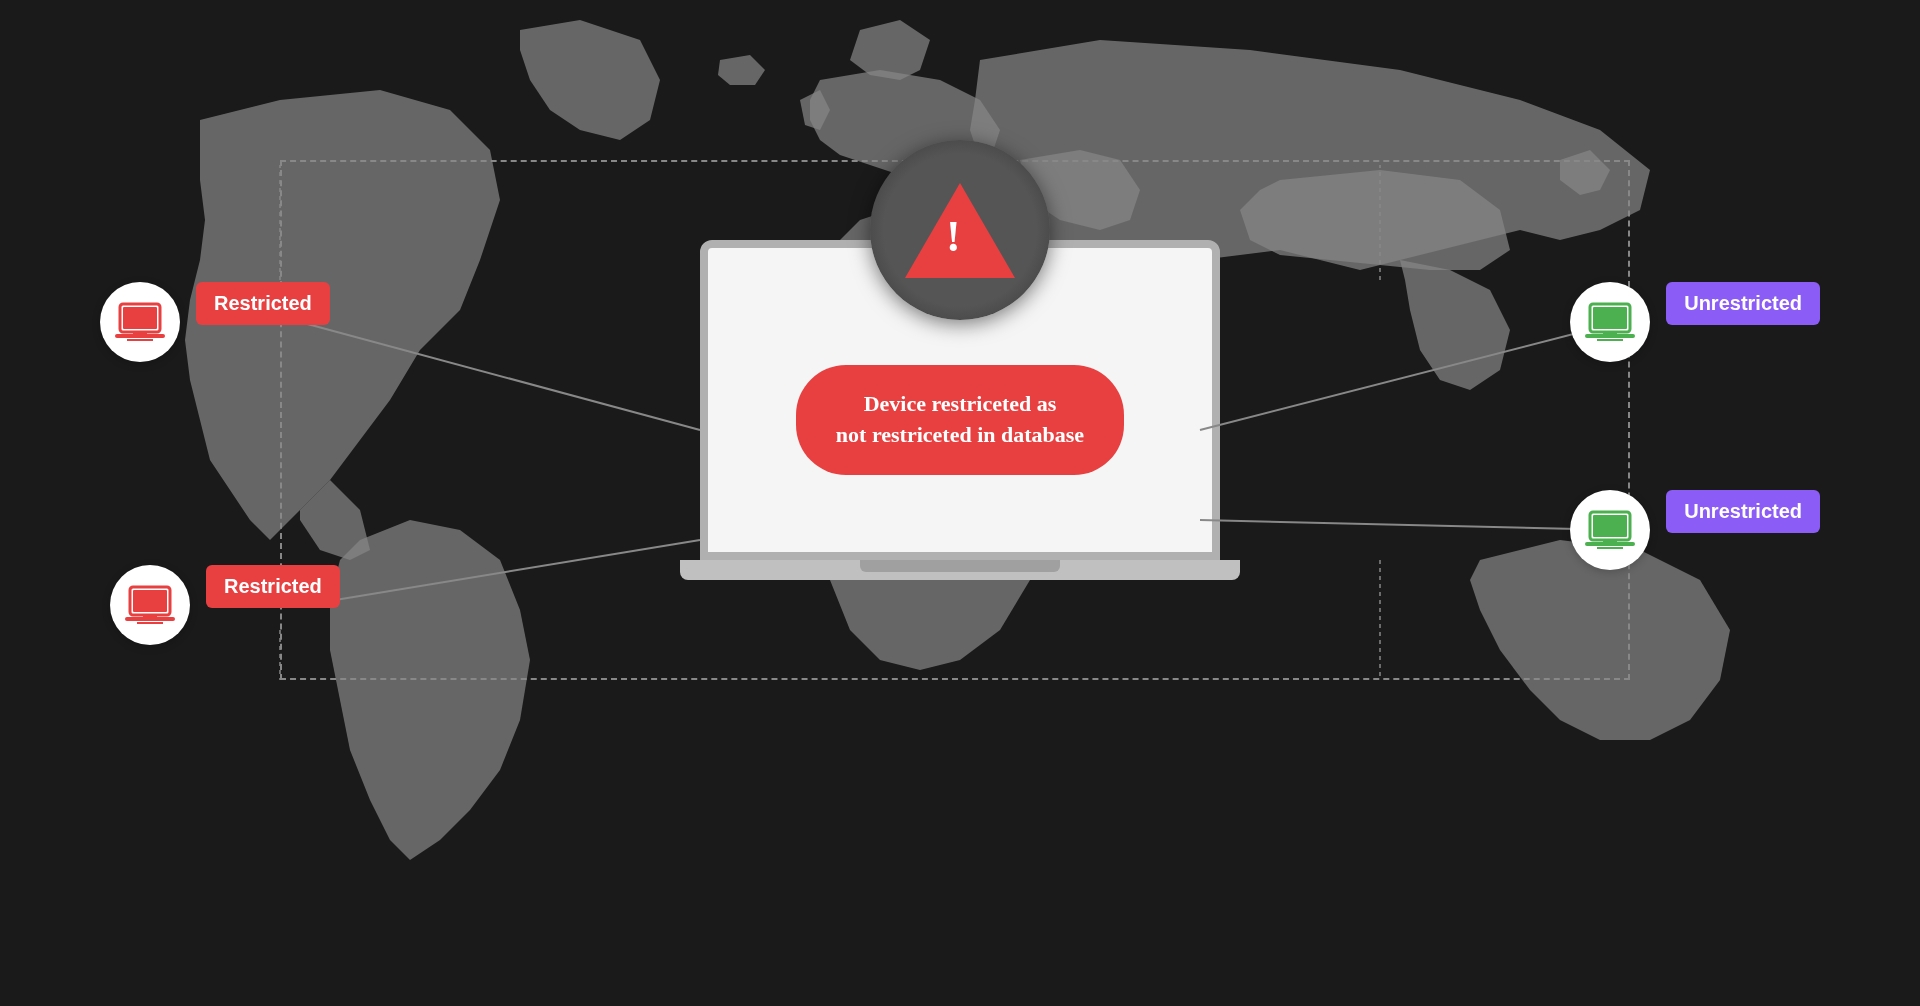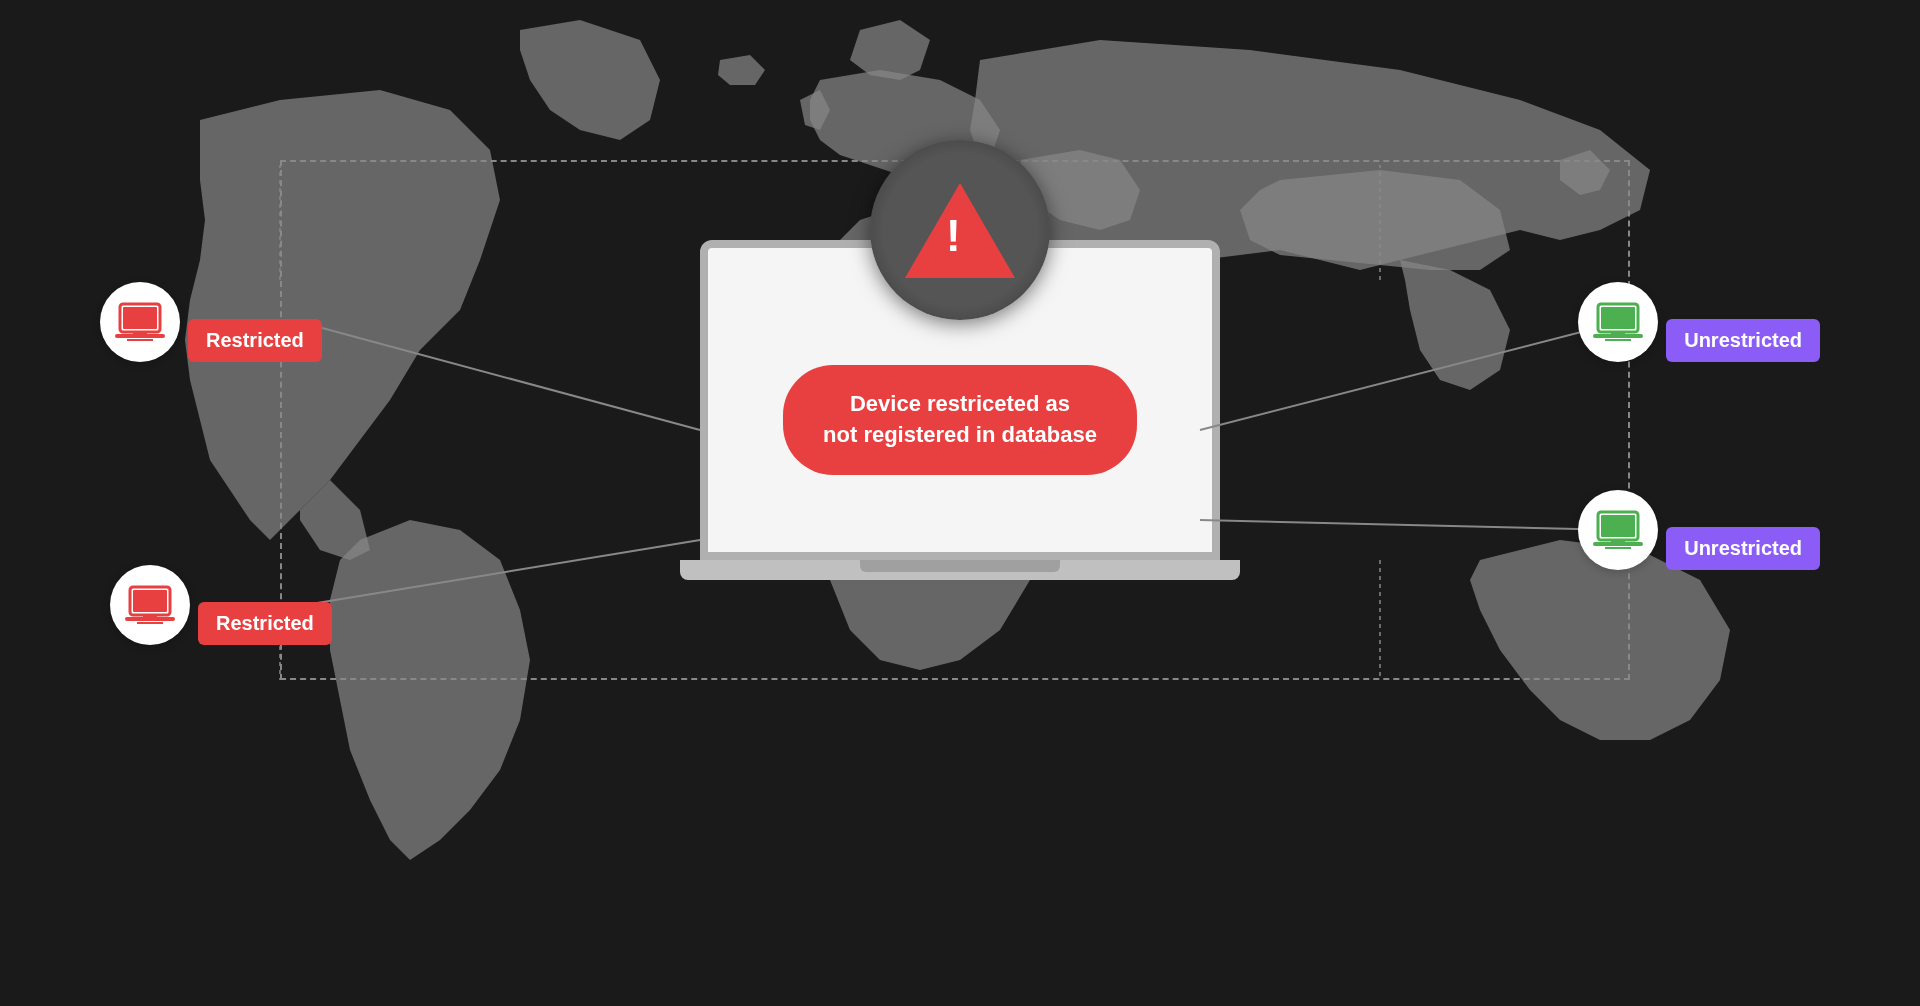--- a/index.html
+++ b/index.html
@@ -50,20 +50,21 @@
       top: 240px;
       left: 50%;
       transform: translateX(-50%);
       width: 520px;
       height: 420px;
     }
 
     .laptop {
       position: relative;
       width: 520px;
+      font-family: Liberation Serif, serif;
     }
 
     .laptop-screen {
       background: #e8e8e8;
       border-radius: 12px 12px 0 0;
       border: 8px solid #b0b0b0;
       width: 520px;
       height: 320px;
       display: flex;
       align-items: center;
@@ -138,22 +139,22 @@
       font-weight: bold;
       line-height: 1.4;
       max-width: 380px;
       margin-top: 40px;
     }
 
     
     .device-badge {
       position: absolute;
       display: flex;
-      align-items: flex-end;
-      gap: 8px;
+      align-items: flex-start;
+      gap: 16px;
     }
 
     .device-icon-circle {
       width: 80px;
       height: 80px;
       border-radius: 50%;
       background: white;
       display: flex;
       align-items: center;
       justify-content: center;
@@ -257,21 +258,21 @@
   <div class="laptop-container">
     <div class="laptop">
 
       <div class="alert-circle">
         <div class="alert-triangle"></div>
       </div>
 
       <div class="laptop-screen">
         <div class="error-message">
           <span>Device restriceted as</span><br>
-          <span>not registered in database</span>
+          <span>not restriceted in database</span>
         </div>
       </div>
       <div class="laptop-base"></div>
     </div>
   </div>
 
   <div class="device-badge badge-restricted badge-top-left">
     <div class="device-icon-circle">
       <svg width="50" height="40" viewBox="0 0 50 40" fill="#e84040">
         <rect x="5" y="2" width="40" height="28" rx="3" ry="3" fill="none" stroke="#e84040" stroke-width="3"></rect>

